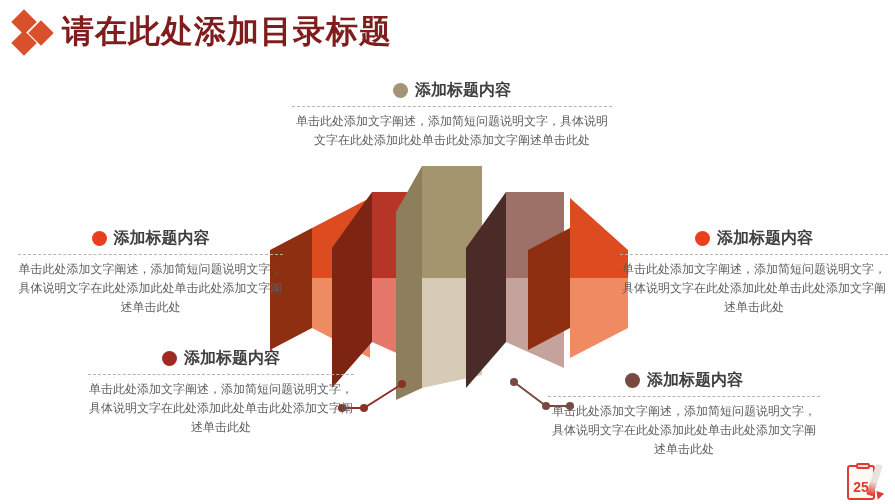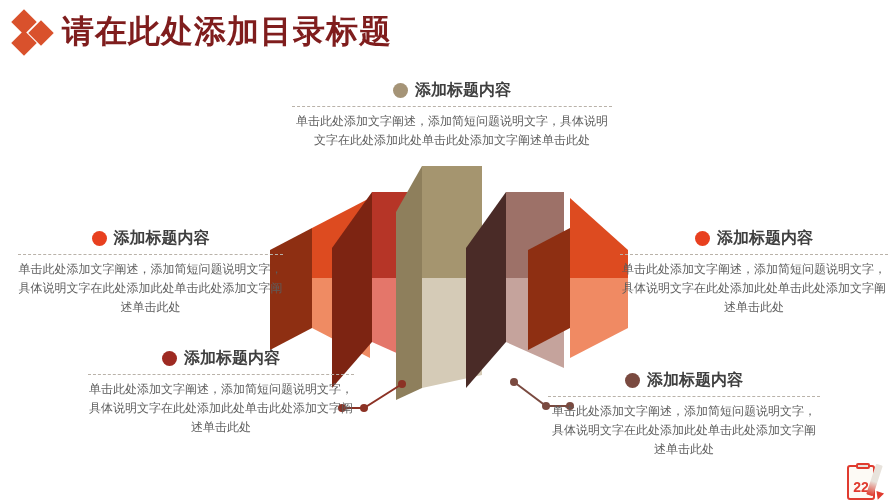--- a/index.html
+++ b/index.html
@@ -283,19 +283,19 @@
       <span class="bullet" style="background:#7a4a40"></span>
       <span class="block-title">添加标题内容</span>
     </div>
     <div class="divider"></div>
     <div class="block-body">单击此处添加文字阐述，添加简短问题说明文字，具体说明文字在此处添加此处单击此处添加文字阐述单击此处</div>
   </div>
 
   <div class="page-badge">
     <div class="clipboard">
       <div class="clip-top"></div>
-      <div class="clip-num">22</div>
+      <div class="clip-num">25</div>
     </div>
     <div class="pen"></div>
     <div class="pen-tip"></div>
   </div>
 
 </div>
 
 </body></html>

